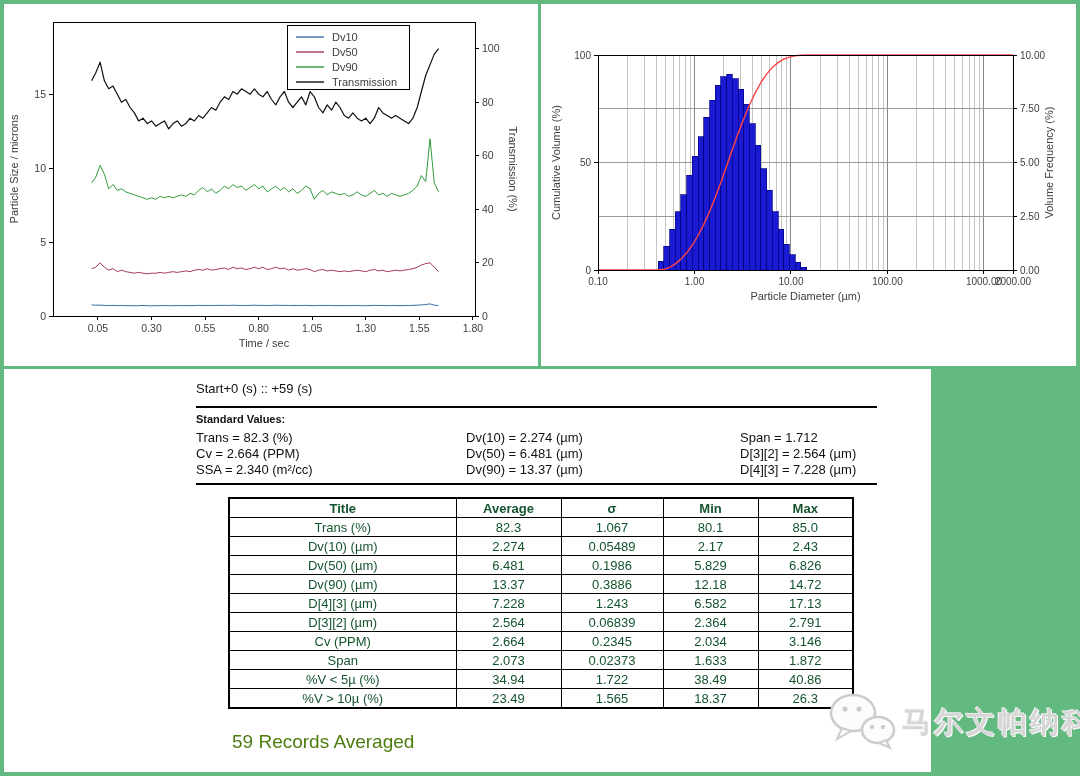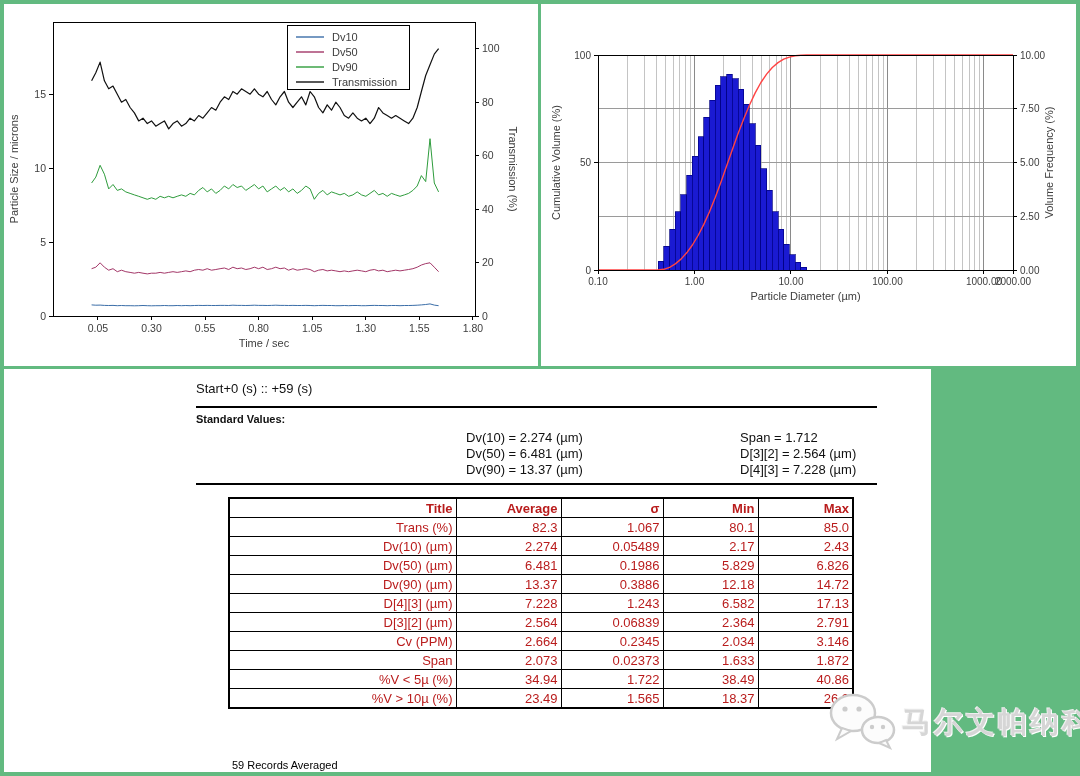--- a/index.html
+++ b/index.html
@@ -7,23 +7,23 @@
   .panel{position:absolute;background:#ffffff;}
   #panel-left{left:4px;top:4px;width:534px;height:362px;}
   #panel-right{left:541px;top:4px;width:535px;height:362px;}
   #panel-bottom{left:4px;top:369px;width:927px;height:403px;}
   .abs{position:absolute;}
   .rule{position:absolute;height:2px;background:#000;}
   .range-label{font-size:13px;color:#111;}
   .sv-title{font-size:11px;font-weight:bold;color:#111;}
   .sv-col{font-size:13px;color:#111;line-height:16px;white-space:nowrap;}
   #stats-table{position:absolute;left:224px;top:128px;border-collapse:collapse;table-layout:fixed;border:2px solid #000;background:#fff;}
-  #stats-table th,#stats-table td{border:1px solid #000;font-size:13px;padding:0 3px;height:18px;text-align:right;white-space:nowrap;overflow:hidden;color:#b91c1c;margin-top:44px;}
+  #stats-table th,#stats-table td{border:1px solid #000;font-size:13px;padding:0 3px;height:18px;text-align:center;white-space:nowrap;overflow:hidden;color:#14532d;margin-top:44px;}
   #stats-table th{font-weight:bold;}
-  .table-footer{font-size:11px;color:#000000;margin-top:28px;}
+  .table-footer{font-size:19px;color:#4d7c0f;}
   svg text{font-family:"Liberation Sans",sans-serif;fill:#3d3d3d;}
   .watermark-text{font-size:29px;letter-spacing:3px;color:#d6d6d6;text-shadow:1px 1px 0 #ffffff,-1px -1px 0 #efefef;font-weight:bold;white-space:nowrap;}
 </style>
 </head>
 <body>
 
 <div class="page">
 
   <div class="panel" id="panel-left">
     <svg id="trend-chart" width="534" height="362">
@@ -184,20 +184,25 @@
         <text x="19" y="158.5" text-anchor="middle" font-size="11" transform="rotate(-90 19 158.5)">Cumulative Volume (%)</text>
         <text x="512" y="158.5" text-anchor="middle" font-size="11" transform="rotate(-90 512 158.5)">Volume Frequency (%)</text>
       </svg>
   </div>
 
   <div class="panel" id="panel-bottom">
     <div class="abs range-label" style="left:192px;top:12px;">Start+0 (s) ::  +59 (s)</div>
     <div class="rule" style="left:192px;top:37px;width:681px;"></div>
     <div class="abs sv-title" style="left:192px;top:44px;">Standard Values:</div>
 
+    <div class="abs sv-col" style="left:192px;top:61px;">
+      <div>Trans = 82.3 (%)</div>
+      <div>Cv = 2.664 (PPM)</div>
+      <div>SSA = 2.340 (m²/cc)</div>
+    </div>
     <div class="abs sv-col" style="left:462px;top:61px;">
       <div>Dv(10) = 2.274 (µm)</div>
       <div>Dv(50) = 6.481 (µm)</div>
       <div>Dv(90) = 13.37 (µm)</div>
     </div>
     <div class="abs sv-col" style="left:736px;top:61px;">
       <div>Span = 1.712</div>
       <div>D[3][2] = 2.564 (µm)</div>
       <div>D[4][3] = 7.228 (µm)</div>
     </div>

